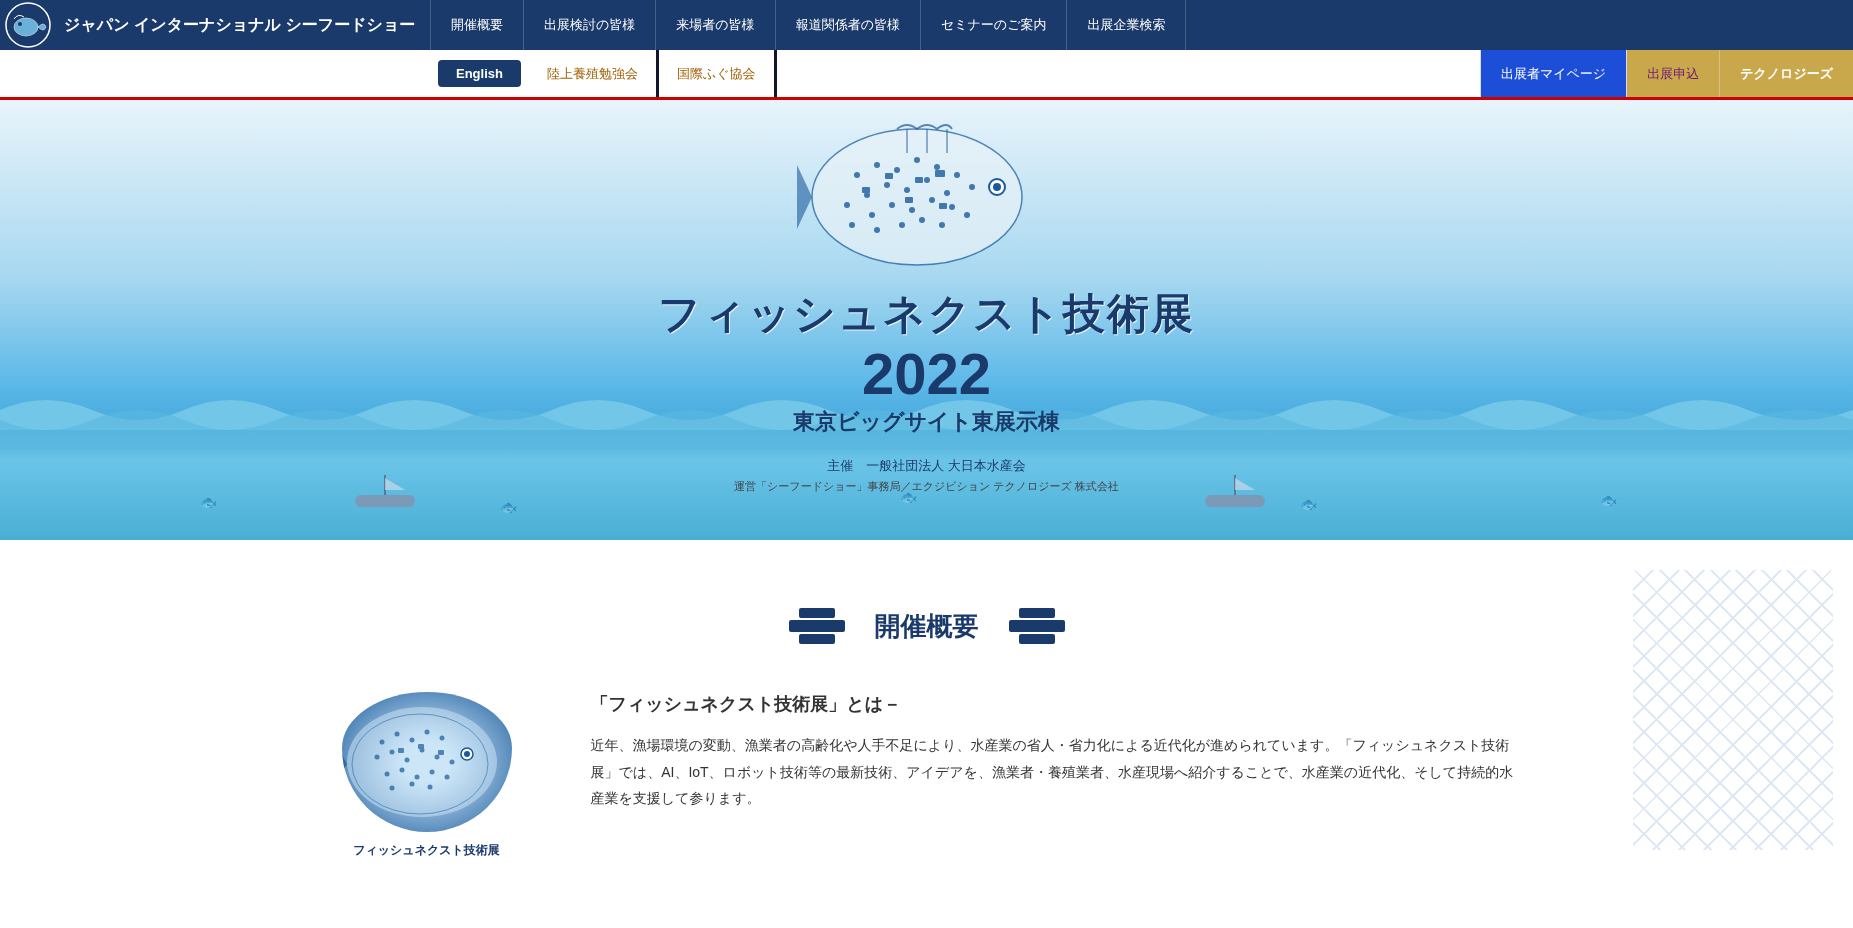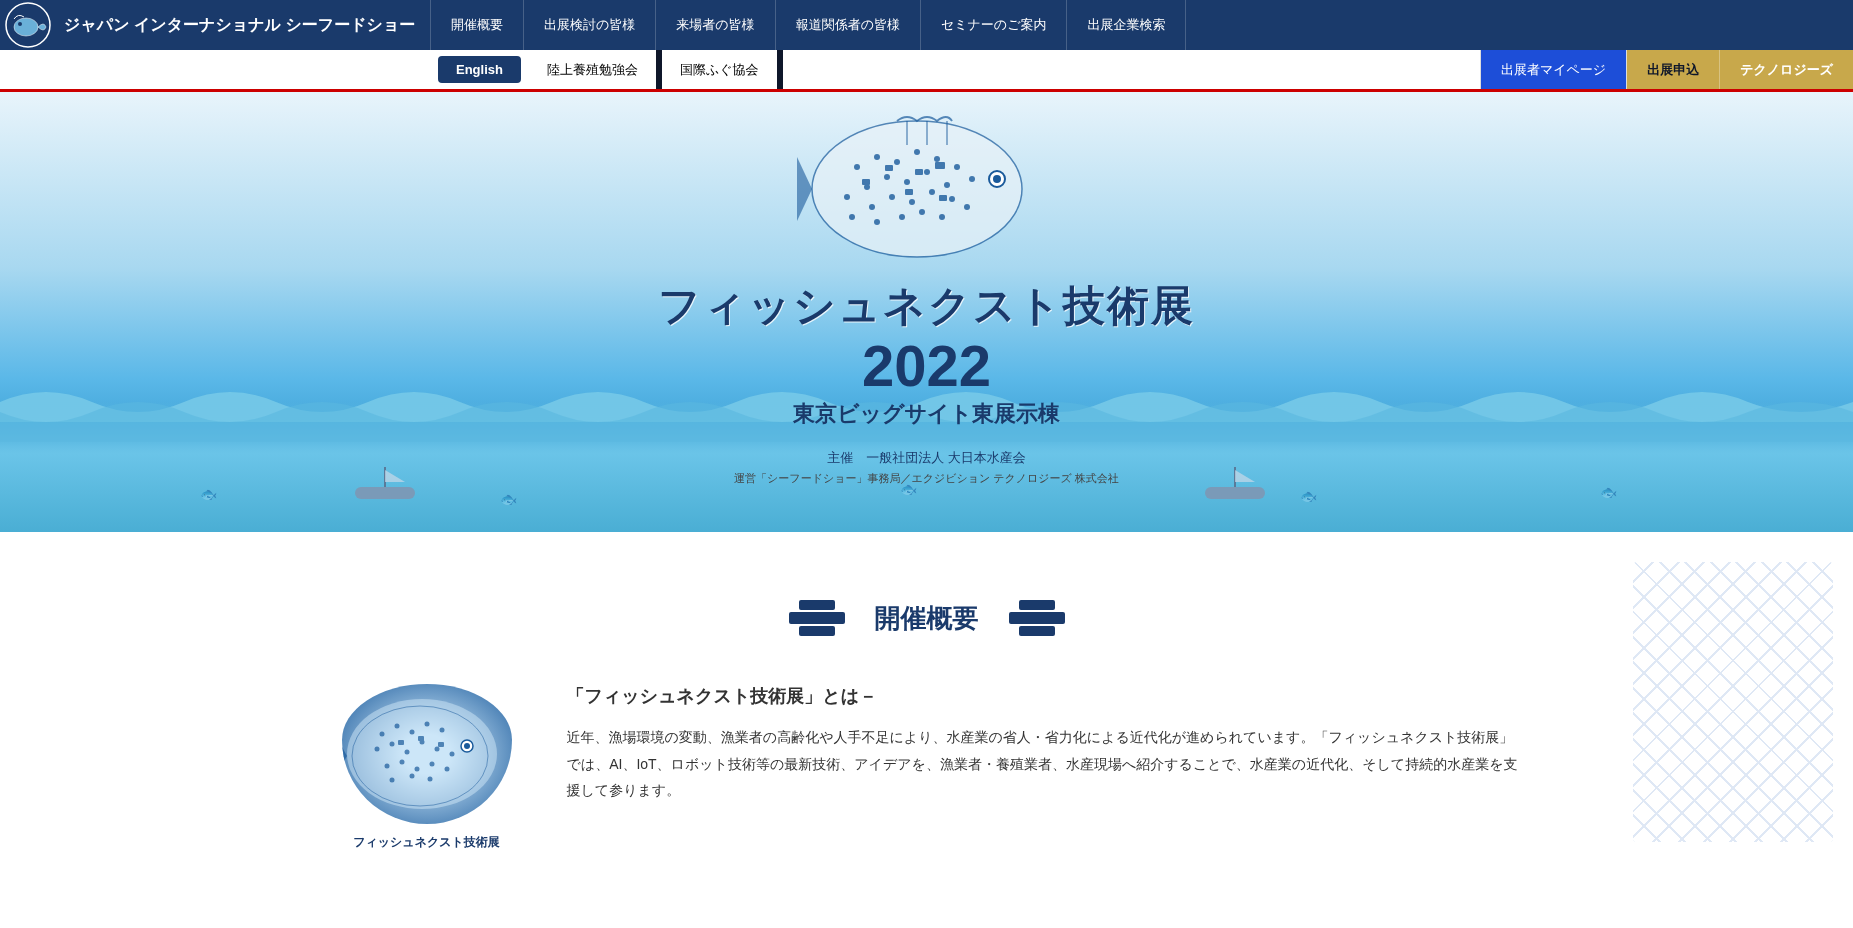--- a/index.html
+++ b/index.html
@@ -44,45 +44,45 @@
       border-left: 1px solid rgba(255,255,255,0.2);
       cursor: pointer;
       white-space: nowrap;
     }
     .top-nav-link.last { border-right: 1px solid rgba(255,255,255,0.2); }
 
     
     .second-nav {
       display: flex;
       background: #fff;
-      height: 42px;
+      height: 50px;
       align-items: center;
       border-bottom: 3px solid #cc0000;
     }
     .second-nav-left {
       width: 430px;
       min-width: 430px;
     }
     .second-nav-links {
       display: flex;
       height: 100%;
       align-items: center;
       flex: 1;
       gap: 0;
     }
     .second-nav-link {
-      color: #000000;
+      color: #a16207;
       font-size: 13px;
       padding: 0 18px;
       display: flex;
       align-items: center;
       height: 100%;
       cursor: pointer;
       white-space: nowrap;
-      border-right: 6px solid #0f172a;
+      border-right: 3px solid #0f172a;
     }
     .second-nav-link.english {
       background: #1a3a6b;
       color: #fff;
       border-radius: 4px;
       margin: 6px 8px;
       height: auto;
       padding: 6px 18px;
       border: none;
       font-weight: bold;
@@ -97,22 +97,22 @@
       font-size: 13px;
       white-space: nowrap;
       border-left: 1px solid #ddd;
     }
     .btn-mypage {
       background: #1d4ed8;
       color: #fff;
     }
     .btn-apply {
       background: #c8a84b;
-      color: #0f172a;
-      font-weight: bold;
+      color: #701a75;
+      font-weight: normal;
     }
     .btn-contact {
       background: #c8a84b;
       color: #fff;
       font-weight: bold;
       border-left: 1px solid rgba(255,255,255,0.3);
     }
 
     
     .hero-banner {
@@ -237,20 +237,21 @@
       position: relative;
     }
     .fish-logo-text {
       font-size: 12px;
       font-weight: bold;
       color: #1a3a6b;
       text-align: center;
     }
     .content-text {
       flex: 1;
+      margin-left: 24px;
     }
     .content-subtitle {
       font-size: 18px;
       font-weight: bold;
       color: #333;
       margin-bottom: 16px;
       border-bottom: none;
     }
     .content-body {
       font-size: 14px;

